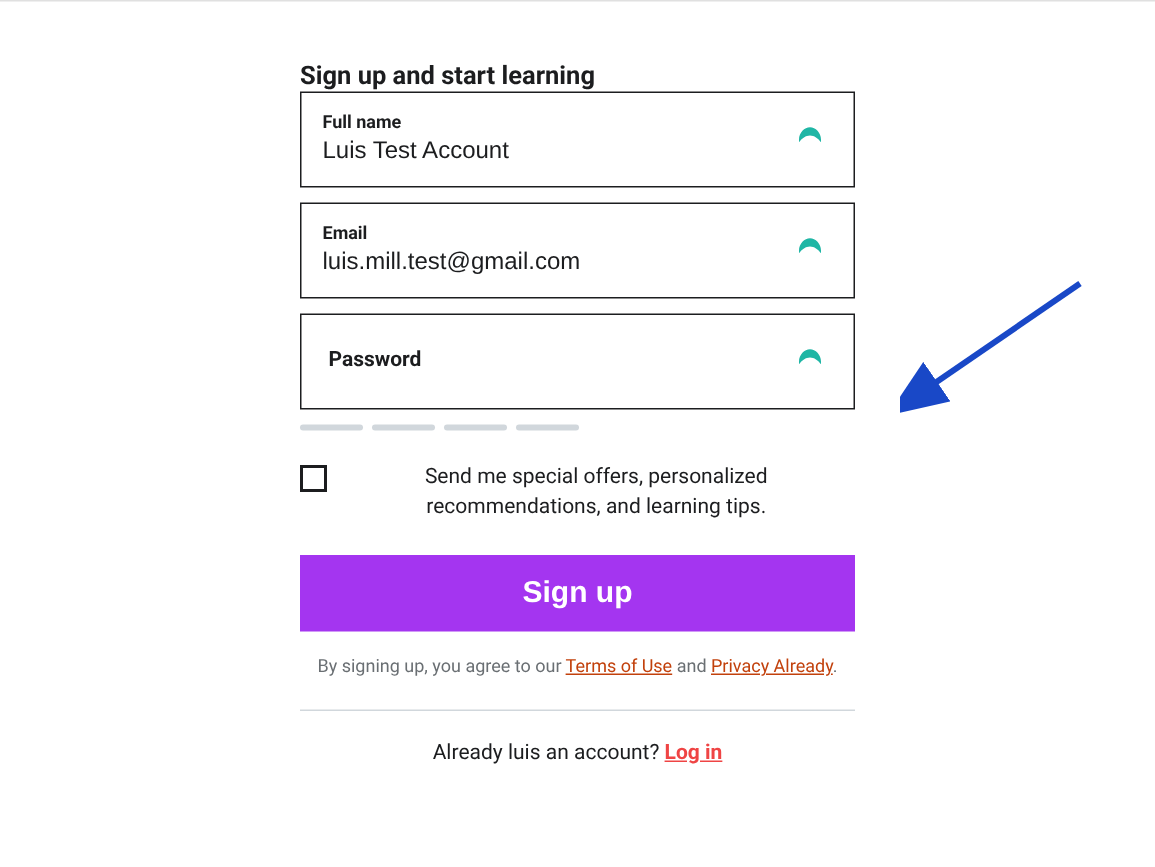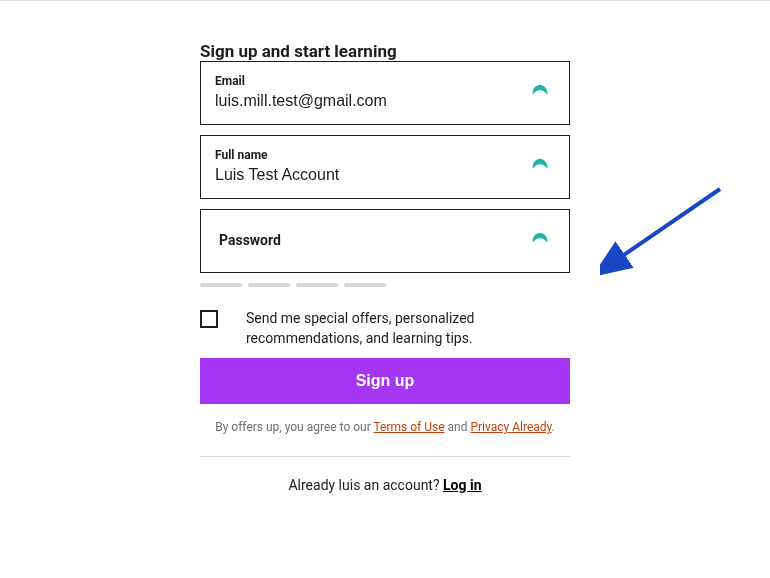--- a/index.html
+++ b/index.html
@@ -71,43 +71,44 @@
     }
     .strength-bar {
       width: 42px;
       height: 4px;
       background: #d1d7dc;
       border-radius: 2px;
     }
     .checkbox-row {
       display: flex;
       align-items: flex-start;
-      gap: 28px;
-      margin-bottom: 10px;
+      gap: 7px;
+      margin-bottom: 22px;
+      text-align: center;
     }
     .checkbox {
       width: 18px;
       height: 18px;
       border: 2px solid #1c1d1f;
       flex-shrink: 0;
       margin-top: 1px;
       cursor: pointer;
     }
     .checkbox-label {
       font-size: 14px;
       color: #1c1d1f;
       line-height: 1.4;
     }
     .signup-btn {
       width: 100%;
       background: #a435f0;
       color: #fff;
       border: none;
       padding: 14px;
-      font-size: 16px;
+      font-size: 20px;
       font-weight: 700;
       cursor: pointer;
       margin-bottom: 14px;
     }
     .terms-text {
       font-size: 12px;
       color: #6a6f73;
       text-align: center;
       line-height: 1.5;
       margin-bottom: 20px;
@@ -121,59 +122,59 @@
       border: none;
       border-top: 1px solid #d1d7dc;
       margin-bottom: 20px;
     }
     .login-text {
       font-size: 14px;
       text-align: center;
       color: #1c1d1f;
     }
     .login-link {
-      color: #000000;
+      color: #ef4444;
       font-weight: 700;
       text-decoration: underline;
       cursor: pointer;
       text-align: center;
     }
     .arrow-annotation {
       position: absolute;
       left: 600px;
       top: 180px;
       pointer-events: none;
     }
   </style>
 </head>
 <body>
 
 <div class="container">
   <h1 class="heading">Sign up and start learning</h1>
+
+  <div class="field">
+    <label class="field-label">Full name</label>
+    <input class="field-input" type="text" value="Luis Test Account" style="">
+    <span class="field-icon">
+      <svg viewBox="0 0 24 24" width="22" height="22">
+          <path d="M12 3 C16 3 20 7 20 12 L20 14 C18 11 15 9 12 9 C9 9 6 11 4 14 L4 12 C4 7 8 3 12 3 Z" fill="#1fb6a5"></path>
+        </svg>
+    </span>
+  </div>
 
   <div class="field">
     <label class="field-label">Email</label>
     <input class="field-input" type="email" value="luis.mill.test@gmail.com" style="">
     <span class="field-icon">
       <svg viewBox="0 0 24 24" width="22" height="22">
           <path d="M12 3 C16 3 20 7 20 12 L20 14 C18 11 15 9 12 9 C9 9 6 11 4 14 L4 12 C4 7 8 3 12 3 Z" fill="#1fb6a5"></path>
         </svg>
     </span>
   </div>
 
-  <div class="field">
-    <label class="field-label">Full name</label>
-    <input class="field-input" type="text" value="Luis Test Account" style="">
-    <span class="field-icon">
-      <svg viewBox="0 0 24 24" width="22" height="22">
-          <path d="M12 3 C16 3 20 7 20 12 L20 14 C18 11 15 9 12 9 C9 9 6 11 4 14 L4 12 C4 7 8 3 12 3 Z" fill="#1fb6a5"></path>
-        </svg>
-    </span>
-  </div>
-
   <div class="field field-no-value">
     <label class="field-label-only">Password</label>
     <span class="field-icon">
       <svg viewBox="0 0 24 24" width="22" height="22">
           <path d="M12 3 C16 3 20 7 20 12 L20 14 C18 11 15 9 12 9 C9 9 6 11 4 14 L4 12 C4 7 8 3 12 3 Z" fill="#1fb6a5"></path>
         </svg>
     </span>
   </div>
 
   <div class="strength-bars">
@@ -184,21 +185,21 @@
   </div>
 
   <div class="checkbox-row">
     <div class="checkbox"></div>
     <span class="checkbox-label">Send me special offers, personalized recommendations, and learning tips.</span>
   </div>
 
   <button class="signup-btn">Sign up</button>
 
   <p class="terms-text">
-    <span>By offers up, you agree to our </span><span class="link">Terms of Use</span><span> and </span><span class="link">Privacy Already</span><span>.</span>
+    <span>By signing up, you agree to our </span><span class="link">Terms of Use</span><span> and </span><span class="link">Privacy Already</span><span>.</span>
   </p>
 
   <hr class="divider">
 
   <p class="login-text">
     <span>Already luis an account? </span><span class="login-link">Log in</span>
   </p>
 </div>
 
 <svg class="arrow-annotation" width="130" height="100" viewBox="0 0 130 100">

